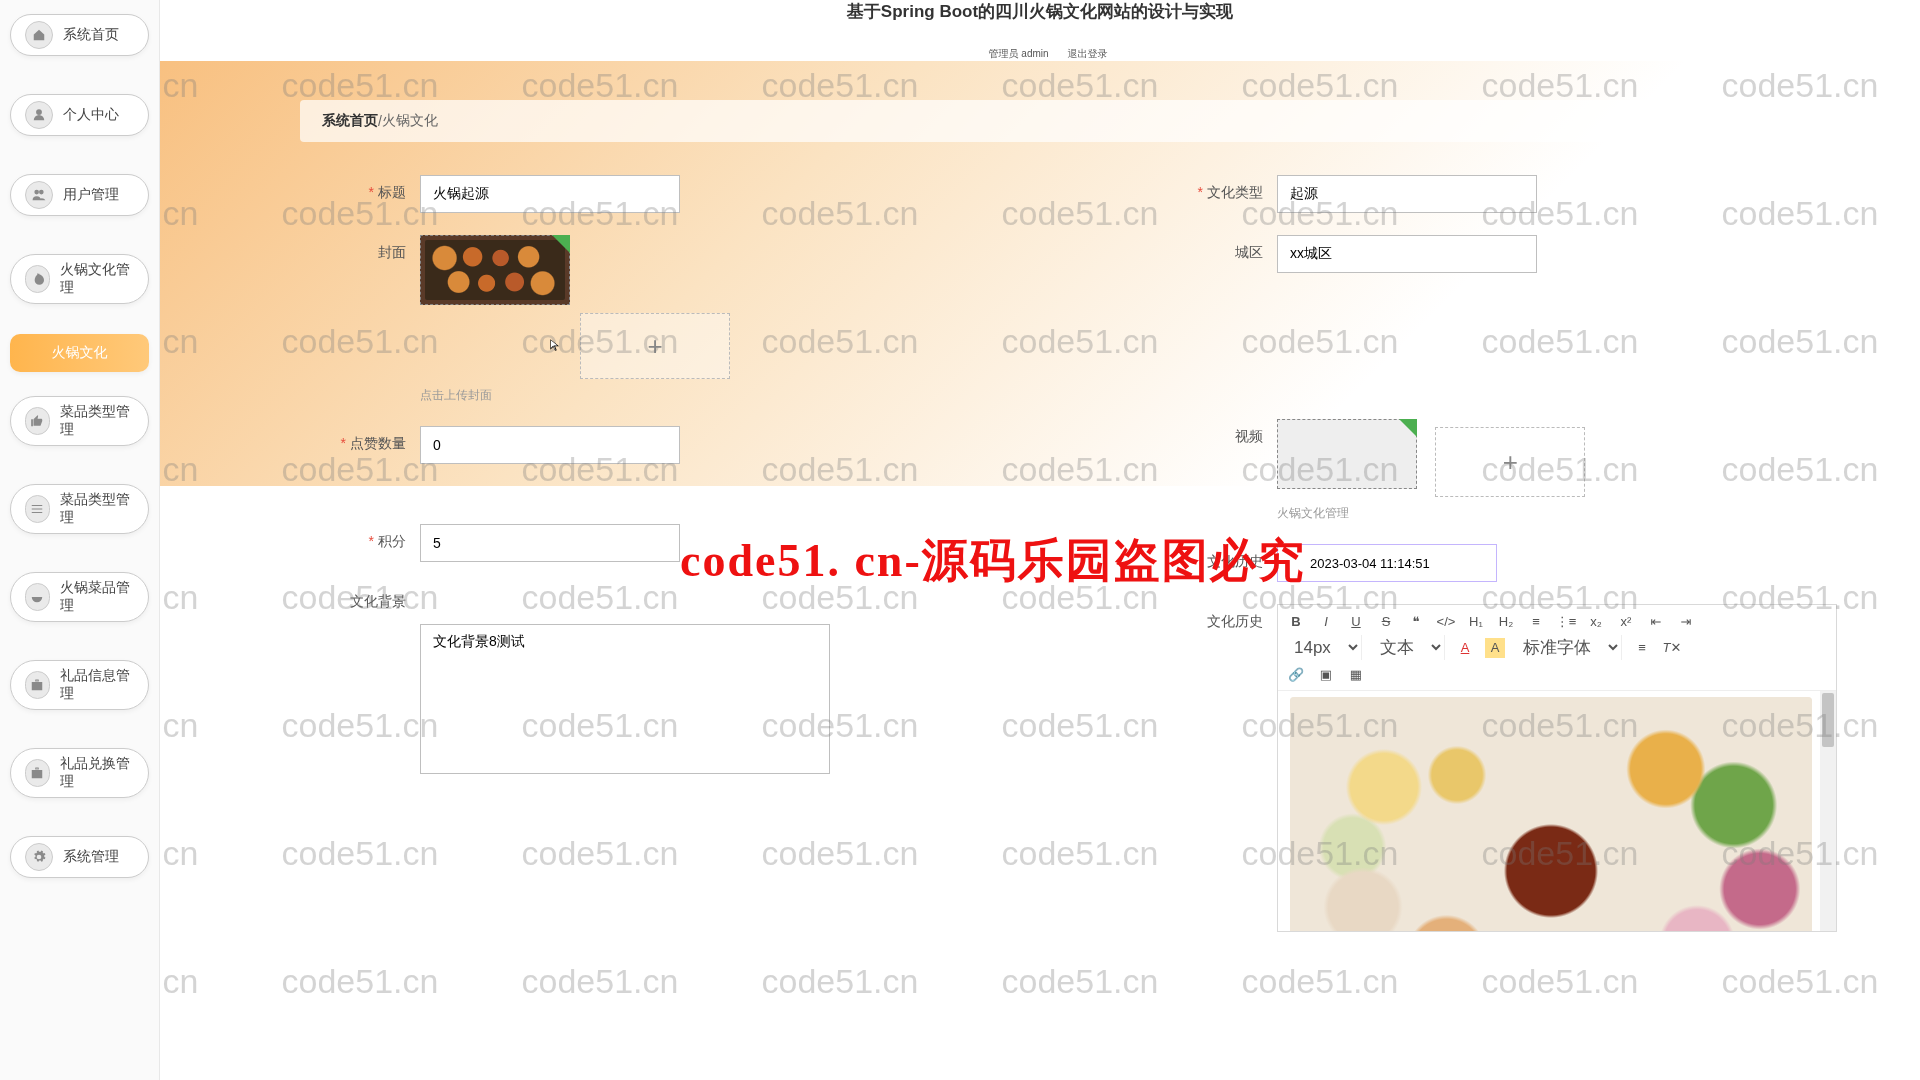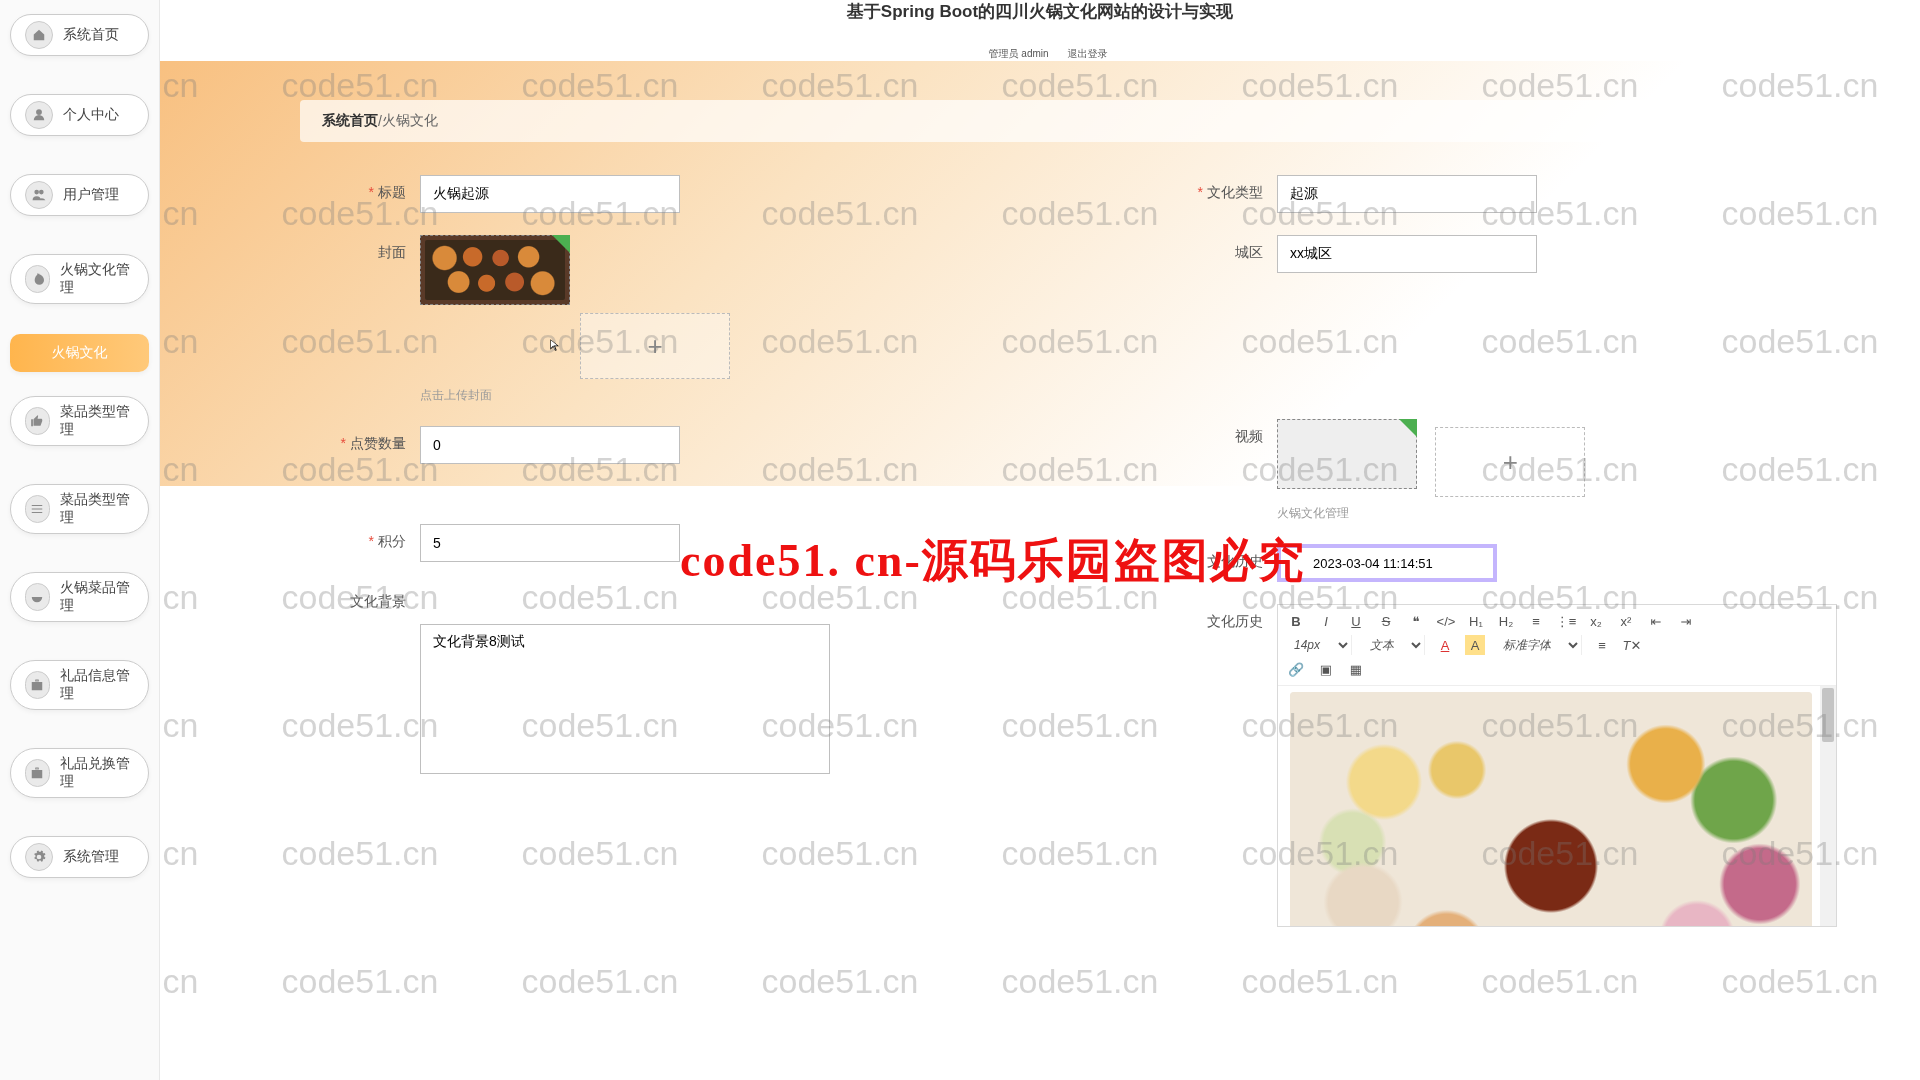--- a/index.html
+++ b/index.html
@@ -20,21 +20,21 @@
 .breadcrumb-wrap { position:absolute; top:100px; left:300px; right:100px; height:42px; background:rgba(255,255,255,.7); display:flex; align-items:center; padding:0 22px; border-radius:4px; z-index:2; font-size:14px; color:#666; }
 .breadcrumb-wrap b { color:#333; font-weight:700; }
 .content { position:absolute; top:175px; left:220px; right:40px; z-index:2; }
 .form-grid { display:grid; grid-template-columns: 1fr 1fr; column-gap:54px; }
 .row { display:flex; align-items:flex-start; margin-bottom:22px; }
 .lbl { width:200px; text-align:right; padding-right:14px; font-size:14px; color:#555; padding-top:9px; }
 .req::before { content:"*"; color:#e74c3c; margin-right:4px; }
 .ctrl { }
 .text-input { width:260px; height:38px; border:1px solid #bfbfbf; padding:0 12px; font-size:14px; background:#fff; }
 .text-area { width:410px; height:150px; border:1px solid #bfbfbf; padding:8px 12px; font-size:14px; resize:none; background:#fff;margin-top:40px; }
-.date-input { width:220px; height:38px; border:4px solid #c4b5fd; padding:0 12px 0 32px; font-size:13px; background:#fff; position:relative; }
+.date-input { width:220px; height:38px; border:1px solid #c4b5fd; padding:0 12px 0 32px; font-size:13px; background:#fff; position:relative; }
 .date-wrap { position:relative; display:inline-block; }
 .date-wrap svg { position:absolute; left:10px; top:11px; width:15px; height:15px; fill:#bbb; }
 .thumb { width:150px; height:70px; background:#5a3a28; border:1px dashed #888; position:relative; }
 .thumb .corner { position:absolute; right:-1px; top:-1px; width:0; height:0; border-left:18px solid transparent; border-top:18px solid #4caf50; }
 .thumb-food { position:absolute; inset:4px; background:
   radial-gradient(circle at 14% 30%, #d98a3a 9%, transparent 10%),
   radial-gradient(circle at 34% 28%, #c86a2a 9%, transparent 10%),
   radial-gradient(circle at 54% 30%, #b95a2a 9%, transparent 10%),
   radial-gradient(circle at 74% 28%, #d98a3a 9%, transparent 10%),
   radial-gradient(circle at 24% 70%, #d98a3a 9%, transparent 10%),
@@ -47,21 +47,21 @@
 .upload-box { width:150px; height:66px; border:1.5px dashed #bbb; display:flex; align-items:center; justify-content:center; font-size:26px; color:#888; cursor:pointer; margin-top:8px; background:rgba(255,255,255,.4); }
 .cover-col .upload-box { margin-left:160px; }
 .hint { font-size:12px; color:#9a9a9a; margin-top:8px; }
 .video-thumb { width:140px; height:70px; border:1.5px dashed #888; background:#eee; position:relative; display:inline-block; vertical-align:top; }
 .video-thumb .corner { position:absolute; right:-1px; top:-1px; width:0; height:0; border-left:18px solid transparent; border-top:18px solid #4caf50; }
 .video-row .upload-box { display:inline-flex; margin-left:14px; height:70px; width:150px; }
 .editor { width:560px; border:1px solid #d9d9d9; background:#fff; }
 .editor-toolbar { padding:6px 8px 2px; border-bottom:1px solid #eee; }
 .tb-row { display:flex; align-items:center; flex-wrap:wrap; gap:10px; margin-bottom:4px; }
 .tb-btn { width:20px; height:20px; display:flex; align-items:center; justify-content:center; font-size:13px; color:#555; cursor:pointer; }
-.tb-sel { border:none; font-size:12px; color:#555; padding:2px 14px 2px 4px; background:transparent; border-right:1px solid #eee;font-style:italic; }
+.tb-sel { border:none; font-size:17px; color:#555; padding:2px 14px 2px 4px; background:transparent; border-right:1px solid #eee; }
 .editor-body { position:relative; height:240px; overflow:auto; }
 .editor-body .scrollbar { position:absolute; right:0; top:0; bottom:0; width:16px; background:#f1f1f1; }
 .editor-body .scrollbar .thumb2 { position:absolute; top:2px; left:2px; right:2px; height:54px; background:#c4c4c4; border-radius:2px; }
 .hotpot-img { position:absolute; left:12px; top:6px; right:24px; height:300px; background:#f5f0e9; border-radius:4px; overflow:hidden; }
 .hotpot-img::before { content:""; position:absolute; inset:0;
   background:
    radial-gradient(circle at 50% 58%, #7a2a15 14%, transparent 15%),
    radial-gradient(circle at 50% 58%, #a84a25 11%, transparent 12%),
    radial-gradient(circle at 18% 30%, #f3d98a 7%, transparent 8%),
    radial-gradient(circle at 32% 26%, #e9c76a 6%, transparent 7%),

